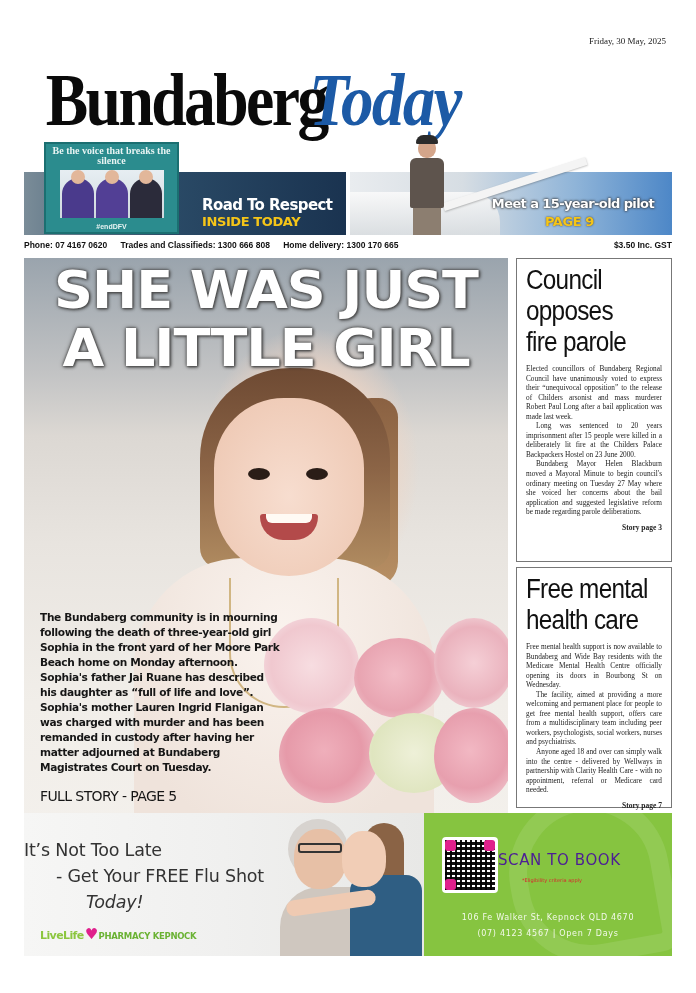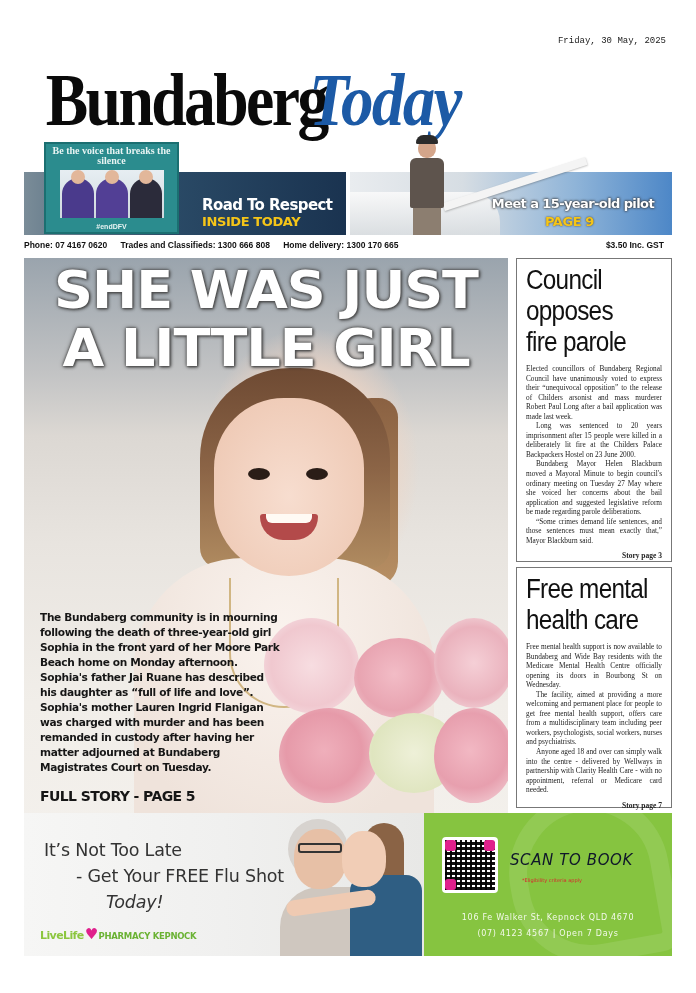--- a/index.html
+++ b/index.html
@@ -1,19 +1,19 @@
 <!DOCTYPE html>
 <html><head>
   <meta charset="utf-8">
   <style>
     * { box-sizing: border-box; margin: 0; padding: 0; }
     html, body { width: 696px; height: 993px; background: #ffffff; overflow: hidden; }
     body { position: relative; font-family: "Liberation Sans", sans-serif; color: #111; }
 
-    .date { position: absolute; top: 36px; right: 30px; font-size: 9px; color: #222; font-family: Liberation Mono, monospace; margin-left: 21px; }
+    .date { position: absolute; top: 36px; right: 30px; font-size: 9px; color: #222; font-family: Liberation Serif, serif; margin-left: 21px; }
 
     .masthead { position: absolute; top: 58px; left: 0; width: 696px; white-space: nowrap; }
     .masthead .mh-a { font-family: "Liberation Serif", serif; font-weight: bold; font-size: 74px; color: #0a0a0a; letter-spacing: -3px; transform: scaleX(0.86); display: inline-block; transform-origin: right center; }
     .masthead .mh-b { font-family: "Liberation Serif", serif; font-weight: bold; font-style: italic; font-size: 74px; color: #1c5aa6; letter-spacing: -2px; display: inline-block; transform: scaleX(0.88); transform-origin: left center; margin-left: -18px; }
 
     
     .promo { position: absolute; top: 172px; height: 63px; overflow: visible; }
     .promo-left { left: 24px; width: 322px; background: linear-gradient(90deg, #7a8c98 0%, #2a4a66 45%, #1a3350 100%); }
     .promo-right { left: 350px; width: 322px; background: linear-gradient(90deg, #e9ecef 0%, #d6dde3 35%, #8fb4d8 70%, #4d87c7 100%); }
 
@@ -37,21 +37,21 @@
     .pilot-cap { position: absolute; left: 18px; top: -3px; width: 22px; height: 9px; border-radius: 10px 10px 2px 2px; background: #2b2b2b; }
     .pilot-body { position: absolute; left: 12px; top: 20px; width: 34px; height: 50px; background: #5e544d; border-radius: 6px 6px 2px 2px; }
     .pilot-legs { position: absolute; left: 15px; top: 70px; width: 28px; height: 27px; background: #8c7e70; }
     .plane-wing { position: absolute; left: 90px; top: 8px; width: 150px; height: 8px; background: #f4f4f4; transform: rotate(-18deg); box-shadow: 0 1px 2px rgba(0,0,0,.25); }
     .plane-body { position: absolute; left: 0; top: 20px; width: 150px; height: 43px; background: linear-gradient(180deg, #fafafa, #d9dde0); border-radius: 0 30px 0 0; opacity: .9; }
     .pr-title { right: 18px; top: 24px; font-size: 13px; text-shadow: 0 0 3px #333, 0 0 2px #333; }
     .pr-sub { right: 78px; top: 42px; font-size: 13px; text-shadow: 0 0 2px #333; text-align: right; }
 
     .contact-bar { position: absolute; top: 240px; left: 24px; width: 648px; font-size: 8.5px; font-weight: bold; color: #111; white-space: nowrap; }
     .contact-bar span { margin-right: 11px; }
-    .contact-bar .price { position: absolute; right: 0; top: 0; margin-right: 8px; }
+    .contact-bar .price { position: absolute; right: 0; top: 0; margin-right: 0; }
 
     
     .lead { position: absolute; top: 258px; left: 24px; width: 484px; height: 634px; overflow: hidden;
       background: radial-gradient(ellipse 110px 140px at 285px 210px, #f3dccd 0%, #efd5c4 60%, rgba(239,213,196,0) 100%),
                   linear-gradient(180deg, #9aa4ad 0%, #c2c3c4 18%, #dcd8d3 28%, #e8e4df 45%, #f1eee9 70%, #f4f1ed 100%); }
     .hair { position: absolute; left: 176px; top: 110px; width: 190px; height: 200px; border-radius: 90px 90px 20px 20px; background: linear-gradient(180deg, #6e4a33 0%, #8b6446 50%, #b08b60 100%); }
     .ponytail { position: absolute; left: 330px; top: 140px; width: 44px; height: 190px; border-radius: 20px 22px 30px 20px; background: linear-gradient(180deg, #8a6142 0%, #b89064 100%); }
     .face { position: absolute; left: 190px; top: 140px; width: 150px; height: 178px; border-radius: 70px 70px 75px 75px; background: radial-gradient(ellipse at 50% 55%, #f7ddcf 0%, #efcbb7 75%, #e6b9a1 100%); }
     .eye { position: absolute; top: 70px; width: 22px; height: 12px; border-radius: 50%; background: #2a1d17; }
     .eye-l { left: 34px; } .eye-r { left: 92px; }
@@ -63,35 +63,35 @@
     .r1 { left: 330px; top: 380px; width: 90px; height: 80px; background: radial-gradient(circle at 45% 45%, #f2bcc6 0%, #e8a4b1 55%, #f6dfe2 100%); }
     .r2 { left: 410px; top: 360px; width: 80px; height: 90px; background: radial-gradient(circle at 50% 50%, #f5cfd6 0%, #eab2bd 60%, #f7e6e8 100%); }
     .r3 { left: 255px; top: 450px; width: 100px; height: 95px; background: radial-gradient(circle at 45% 45%, #efafbb 0%, #e69aa9 50%, #f4d7dc 100%); }
     .r4 { left: 345px; top: 455px; width: 90px; height: 80px; background: radial-gradient(circle at 50% 50%, #eef0d8 0%, #dfe5bf 70%, #f3f2e6 100%); }
     .r5 { left: 410px; top: 450px; width: 80px; height: 95px; background: radial-gradient(circle at 45% 45%, #f2b8c3 0%, #e79fae 55%, #f6dde1 100%); }
     .r6 { left: 240px; top: 360px; width: 95px; height: 95px; background: radial-gradient(circle at 50% 50%, #f7dde1 0%, #f0c8cf 60%, #f8eaec 100%); }
 
     .headline { position: absolute; left: 0; top: 4px; width: 100%; text-align: center; font-family: "DejaVu Sans", sans-serif; font-weight: bold; font-size: 51px; line-height: 58px; color: #ffffff; letter-spacing: -1px; text-shadow: 0 0 4px #555, 0 0 2px #444, 1px 1px 3px #333; transform: scaleX(1.06); }
 
     .lead-body { position: absolute; left: 16px; top: 352px; width: 240px; font-family: "DejaVu Sans", sans-serif; font-weight: bold; font-size: 10.6px; line-height: 15px; color: #161616; letter-spacing: -0.35px; }
-    .lead-cta { position: absolute; left: 16px; top: 530px; font-family: "DejaVu Sans", sans-serif; font-weight: bold; font-size: 14px; color: #161616; letter-spacing: -0.6px; }
+    .lead-cta { position: absolute; left: 16px; top: 530px; font-family: "DejaVu Sans", sans-serif; font-weight: normal; font-size: 14px; color: #161616; letter-spacing: -0.6px; }
 
     
     .side { position: absolute; left: 516px; width: 156px; border: 1px solid #777; padding: 6px 9px 5px 9px; background: #fff; }
     .side-1 { top: 258px; height: 304px; }
     .side-2 { top: 567px; height: 241px; }
     .side h2 { font-family: "Liberation Sans", sans-serif; font-weight: normal; font-size: 27px; line-height: 31px; color: #111; letter-spacing: -0.8px; transform: scaleX(0.9); transform-origin: left; white-space: nowrap; margin-bottom: 6px; }
     .side p { font-family: "Liberation Serif", serif; font-size: 7.3px; line-height: 9.55px; color: #222; text-align: justify; text-indent: 10px; }
     .side p.first { text-indent: 0; }
     .side .more { text-align: right; font-family: "Liberation Serif", serif; font-weight: bold; font-size: 7.5px; margin-top: 6px; color: #222; }
 
     
     .ad { position: absolute; left: 24px; top: 813px; width: 648px; height: 143px; overflow: hidden; background: #ffffff; }
     .ad-left { position: absolute; left: 0; top: 0; width: 400px; height: 143px; background: linear-gradient(90deg, #f6f6f5 0%, #f0f0ef 50%, #e8e8e6 100%); }
-    .ad-headline { position: absolute; left: 20px; top: 24px; font-family: "DejaVu Sans", sans-serif; font-size: 17.5px; line-height: 26px; color: #333; letter-spacing: -0.2px; white-space: nowrap; }
+    .ad-headline { position: absolute; left: 0; top: 24px; font-family: "DejaVu Sans", sans-serif; font-size: 17.5px; line-height: 26px; color: #333; letter-spacing: -0.2px; white-space: nowrap; }
     .ad-headline .l2 { padding-left: 32px; display: block; }
     .ad-headline .l3 { padding-left: 62px; display: block; font-style: italic; }
     .ad-logo { position: absolute; left: 16px; top: 112px; font-family: "DejaVu Sans", sans-serif; font-size: 11px; font-weight: bold; color: #8cc63f; letter-spacing: -0.6px; white-space: nowrap; }
     .ad-logo .heart { color: #e0208c; font-size: 15px; margin: 0 1px; }
     .ad-logo .pk { color: #6ab233; font-size: 8.5px; letter-spacing: -0.3px; }
 
     .grandma { position: absolute; left: 256px; top: 4px; width: 150px; height: 139px; }
     .gm-hair { position: absolute; left: 8px; top: 2px; width: 60px; height: 60px; border-radius: 50%; background: #d7d3cf; }
     .gm-face { position: absolute; left: 14px; top: 12px; width: 52px; height: 60px; border-radius: 45%; background: #e7c0a6; }
     .gm-glasses { position: absolute; left: 18px; top: 26px; width: 44px; height: 10px; border: 2px solid #333; border-radius: 3px; }
@@ -103,21 +103,21 @@
 
     .ad-right { position: absolute; left: 400px; top: 0; width: 248px; height: 143px; background: #86c440; }
     .ad-heart { position: absolute; left: 86px; top: -20px; width: 160px; height: 170px; border: 18px solid rgba(255,255,255,0.10); border-radius: 80px 80px 20px 80px; transform: rotate(-10deg); }
     .qr { position: absolute; left: 18px; top: 24px; width: 56px; height: 56px; background: #fff; border-radius: 4px; padding: 3px; }
     .qr-inner { width: 100%; height: 100%; background:
         repeating-linear-gradient(0deg, #111 0 3px, #fff 3px 5px),
         repeating-linear-gradient(90deg, #111 0 2px, #fff 2px 5px);
         background-blend-mode: multiply; position: relative; }
     .qr-corner { position: absolute; width: 11px; height: 11px; background: #e0208c; border-radius: 3px; }
     .qc1 { left: 0; top: 0; } .qc2 { right: 0; top: 0; } .qc3 { left: 0; bottom: 0; }
-    .scan { position: absolute; left: 86px; top: 38px; font-family: "DejaVu Sans", sans-serif; font-size: 15px; color: #0f172a; letter-spacing: 0.6px; white-space: nowrap; font-style: italic; }
+    .scan { position: absolute; left: 74px; top: 38px; font-family: "DejaVu Sans", sans-serif; font-size: 15px; color: #4c1d95; letter-spacing: 0.6px; white-space: nowrap; }
     .scan-note { position: absolute; left: 98px; top: 64px; font-family: "DejaVu Sans", sans-serif; font-size: 5px; color: #d9262c; white-space: nowrap; }
     .addr { position: absolute; left: 0; width: 100%; text-align: center; font-family: "DejaVu Sans", sans-serif; font-size: 8px; color: #f3f9ea; letter-spacing: 0.7px; white-space: nowrap; }
     .addr-1 { top: 100px; } .addr-2 { top: 116px; }
   </style>
 </head>
 <body>
 
 <div class="date">Friday, 30 May, 2025</div>
 
 <div class="masthead">
@@ -193,21 +193,20 @@
 
 <div class="side side-1">
   <h2>
     <div>Council</div>
     <div>opposes</div>
     <div>fire parole</div>
   </h2>
   <p class="first">Elected councillors of Bundaberg Regional Council have unanimously voted to express their “unequivocal opposition” to the release of Childers arsonist and mass murderer Robert Paul Long after a bail application was made last week.</p>
   <p>Long was sentenced to 20 years imprisonment after 15 people were killed in a deliberately lit fire at the Childers Palace Backpackers Hostel on 23 June 2000.</p>
   <p>Bundaberg Mayor Helen Blackburn moved a Mayoral Minute to begin council's ordinary meeting on Tuesday 27 May where she voiced her concerns about the bail application and suggested legislative reform be made regarding parole deliberations.</p>
-  <p>“Some crimes demand life sentences, and those sentences must mean exactly that,” Mayor Blackburn said.</p>
   <div class="more">Story page 3</div>
 </div>
 
 <div class="side side-2">
   <h2>
     <div>Free mental</div>
     <div>health care</div>
   </h2>
   <p class="first">Free mental health support is now available to Bundaberg and Wide Bay residents with the Medicare Mental Health Centre officially opening its doors in Bourbong St on Wednesday.</p>
   <p>The facility, aimed at providing a more welcoming and permanent place for people to get free mental health support, offers care from a multidisciplinary team including peer workers, psychologists, social workers, nurses and psychiatrists.</p>

